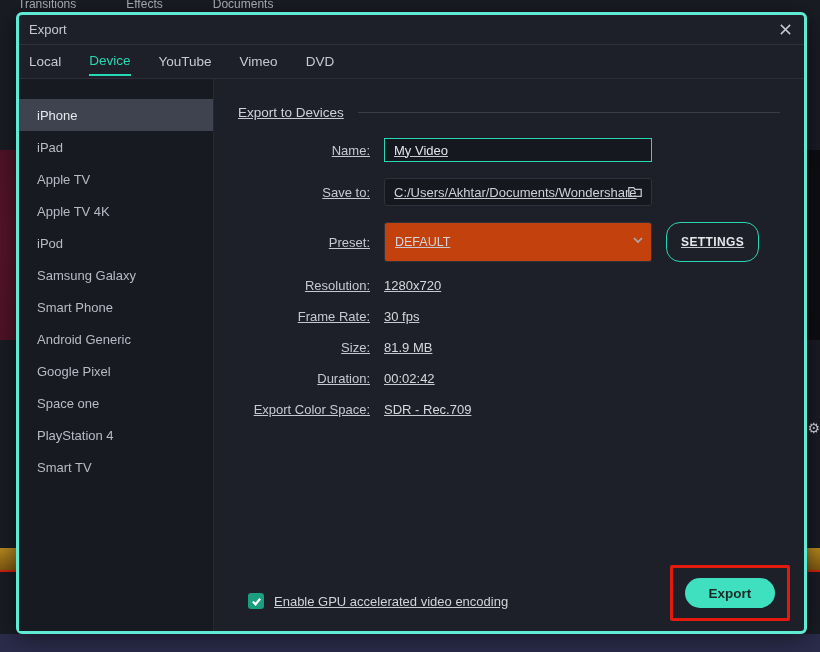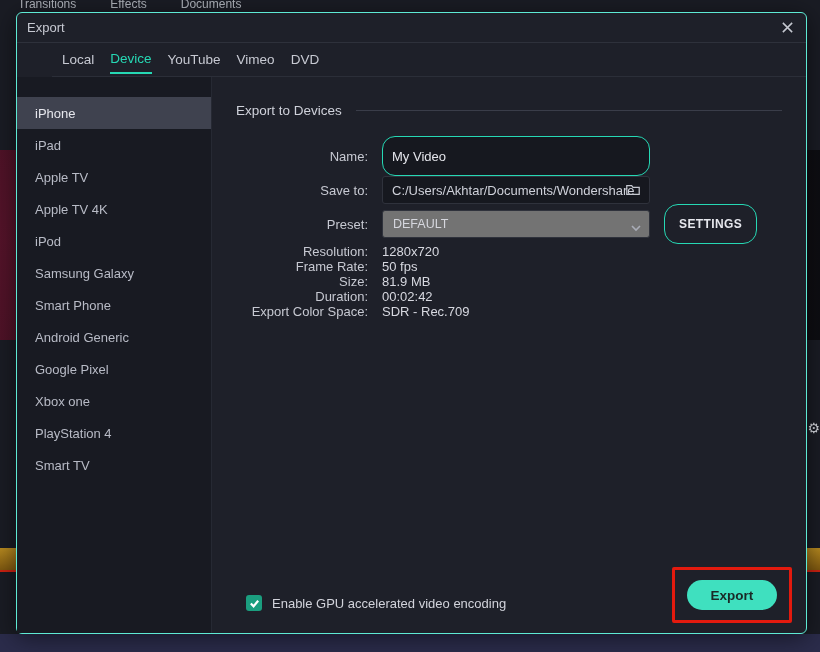--- a/index.html
+++ b/index.html
@@ -8,21 +8,21 @@
     font-family: -apple-system, "Segoe UI", Arial, sans-serif;
     font-size: 13px;
     background: #1a1c24;
     color: #c5c8d0;
     overflow: hidden;
     position: relative;
   }
   
   .backdrop-menu {
     position: absolute; top: 0; left: 0; right: 0; height: 8px;
-    display: flex; gap: 34px; padding-left: 18px;
+    display: flex; gap: 50px; padding-left: 18px;
     color: #bfc3cb; font-size: 12px;
     align-items: flex-start;
   }
   .backdrop-menu span { opacity: .9; line-height: 8px; }
   .backdrop-strip { position:absolute; left:0; right:0; }
   .backdrop-strip.flower { top:150px; height:190px;
     background: radial-gradient(circle at 5px 90px,#8e0b2f,#560018 60%,#000 100%);
     opacity:.5;
   }
   .backdrop-strip.gold { top:548px; height:22px;
@@ -30,39 +30,38 @@
   }
   .backdrop-strip.red { top:570px; height:2px; background:#c21; }
   .backdrop-strip.navy { top:634px; height:18px; background:#2b2c4b; }
   .cog { position:absolute; right:0; top:420px; color:#d6d8de; font-size:14px; }
 
   
   .modal {
     position: absolute;
     left: 16px; top: 12px; right: 13px; bottom: 18px;
     background: #1e2029;
-    border: 1px solid #5eead4;
+    border: 3px solid #5eead4;
     border-radius: 6px;
     display: flex; flex-direction: column;
     box-shadow: 0 4px 24px rgba(0,0,0,.5);
   }
   .titlebar {
     display: flex; align-items: center;
     height: 30px; padding: 0 10px;
     border-bottom: 1px solid #2e313b;
   }
   .titlebar .title { flex: 1; color: #c7c9d2; font-size: 13px; }
   .close-x { width: 18px; height:18px; display:flex; align-items:center; justify-content:center; cursor:pointer; color:#c5c8d0; }
   .close-x svg { width:13px; height:13px; stroke:#c5c8d0; stroke-width:1.6; }
 
   .tabs {
-    display:flex; gap:16px; padding: 0 10px;
+    display:flex; gap:28px; padding: 0 10px;
     height: 34px; align-items: center;
     border-bottom: 1px solid #2b2e38;
-    margin-left: 35px;
   }
   .tab { color:#c7c9d2; font-size:13.5px; padding: 6px 0; cursor:pointer; }
   .tab.active { color:#26d8b4; border-bottom: 2px solid #26d8b4; }
 
   .body { flex:1; display:flex; }
 
   .sidebar {
     width: 195px;
     background: #181a22;
     border-right: 1px solid #262933;
@@ -70,55 +69,55 @@
     overflow: hidden;
   }
   .sidebar-item {
     height: 32px; display:flex; align-items:center;
     padding: 9px 18px;
     color:#b8bbc6; font-size:13px;
     cursor:pointer;
   }
   .sidebar-item.selected { background:#3f424f; color:#e6e7ed; }
 
-  .main { flex:1; padding: 26px 24px 12px 24px; display:flex; flex-direction:column; }
+  .main { flex:1; padding: 26px 24px 12px 24px; display:flex; flex-direction:column;text-decoration:underline; }
   .section-header { display:flex; align-items:center; margin-bottom: 18px; }
   .section-header .sh-label { color:#cfd1da; font-size:13.5px; margin-right: 14px; white-space:nowrap; }
   .section-header .line { flex:1; height:1px; background:#3a3d49; }
 
-  .form { display:flex; flex-direction:column; gap: 0; }
+  .form { display:flex; flex-direction:column; gap: 16px; }
   .row { display:flex; align-items:center; }
   .row .label { width: 132px; text-align:right; margin-right: 14px; color:#c7c9d2; font-size:13px; }
   .row .value { flex:1; display:flex; align-items:center; gap:14px; }
   .static { color:#d7d8e0; font-size:13px; }
 
   .input-name {
-    width: 268px; height: 40px;
+    width: 268px; height: 24px;
     background:#16181f;
     border:1px solid #26d8b4;
-    border-radius:13px;
+    border-radius:0;
     color:#e4e5eb; font-size:13px;
     padding: 0 9px;
     outline:none;
   }
   .input-path {
     width: 268px; height:28px;
     background:#16181f; border:1px solid #2f323c; border-radius:3px;
     color:#cfd1da; font-size:13px;
     padding:0 30px 0 9px;
     position:relative;
     display:flex; align-items:center;
     overflow:hidden; white-space:nowrap;
   }
   .folder-ic { position:absolute; right:8px; top:5px; cursor:pointer; }
   .folder-ic svg { width:16px; height:16px; stroke:#c5c8d0; fill:none; stroke-width:1.4; }
 
   .select-preset {
-    width:268px; height:28px;
-    background:#737373; border:1px solid #2f323c; border-radius:3px;
+    width:268px; height:40px;
+    background:#c2410c; border:1px solid #2f323c; border-radius:3px;
     color:#d6d7de; font-size:12.5px;
     display:flex; align-items:center; padding:0 10px;
     position:relative; cursor:pointer;
   }
   .select-preset .chev { position:absolute; right:8px; top:10px; }
   .select-preset .chev svg { width:10px; height:8px; stroke:#a9acb7; stroke-width:1.6; fill:none; }
 
   .btn-settings {
     height:40px; padding:0 14px;
     border:1.5px solid #26d8b4; border-radius:14px;
@@ -188,21 +187,21 @@
     <div class="sidebar">
       <div class="sidebar-item selected">iPhone</div>
       <div class="sidebar-item">iPad</div>
       <div class="sidebar-item">Apple TV</div>
       <div class="sidebar-item">Apple TV 4K</div>
       <div class="sidebar-item">iPod</div>
       <div class="sidebar-item">Samsung Galaxy</div>
       <div class="sidebar-item">Smart Phone</div>
       <div class="sidebar-item">Android Generic</div>
       <div class="sidebar-item">Google Pixel</div>
-      <div class="sidebar-item">Xbox one</div>
+      <div class="sidebar-item">Space one</div>
       <div class="sidebar-item">PlayStation 4</div>
       <div class="sidebar-item">Smart TV</div>
     </div>
 
     <div class="main">
       <div class="section-header">
         <div class="sh-label">Export to Devices</div>
         <div class="line"></div>
       </div>
 
@@ -245,21 +244,21 @@
 
         <div class="row">
           <div class="label">Resolution:</div>
           <div class="value">
               <span class="static">1280x720</span>
             </div>
         </div>
         <div class="row">
           <div class="label">Frame Rate:</div>
           <div class="value">
-              <span class="static">50 fps</span>
+              <span class="static">30 fps</span>
             </div>
         </div>
         <div class="row">
           <div class="label">Size:</div>
           <div class="value">
               <span class="static">81.9 MB</span>
             </div>
         </div>
         <div class="row">
           <div class="label">Duration:</div>

